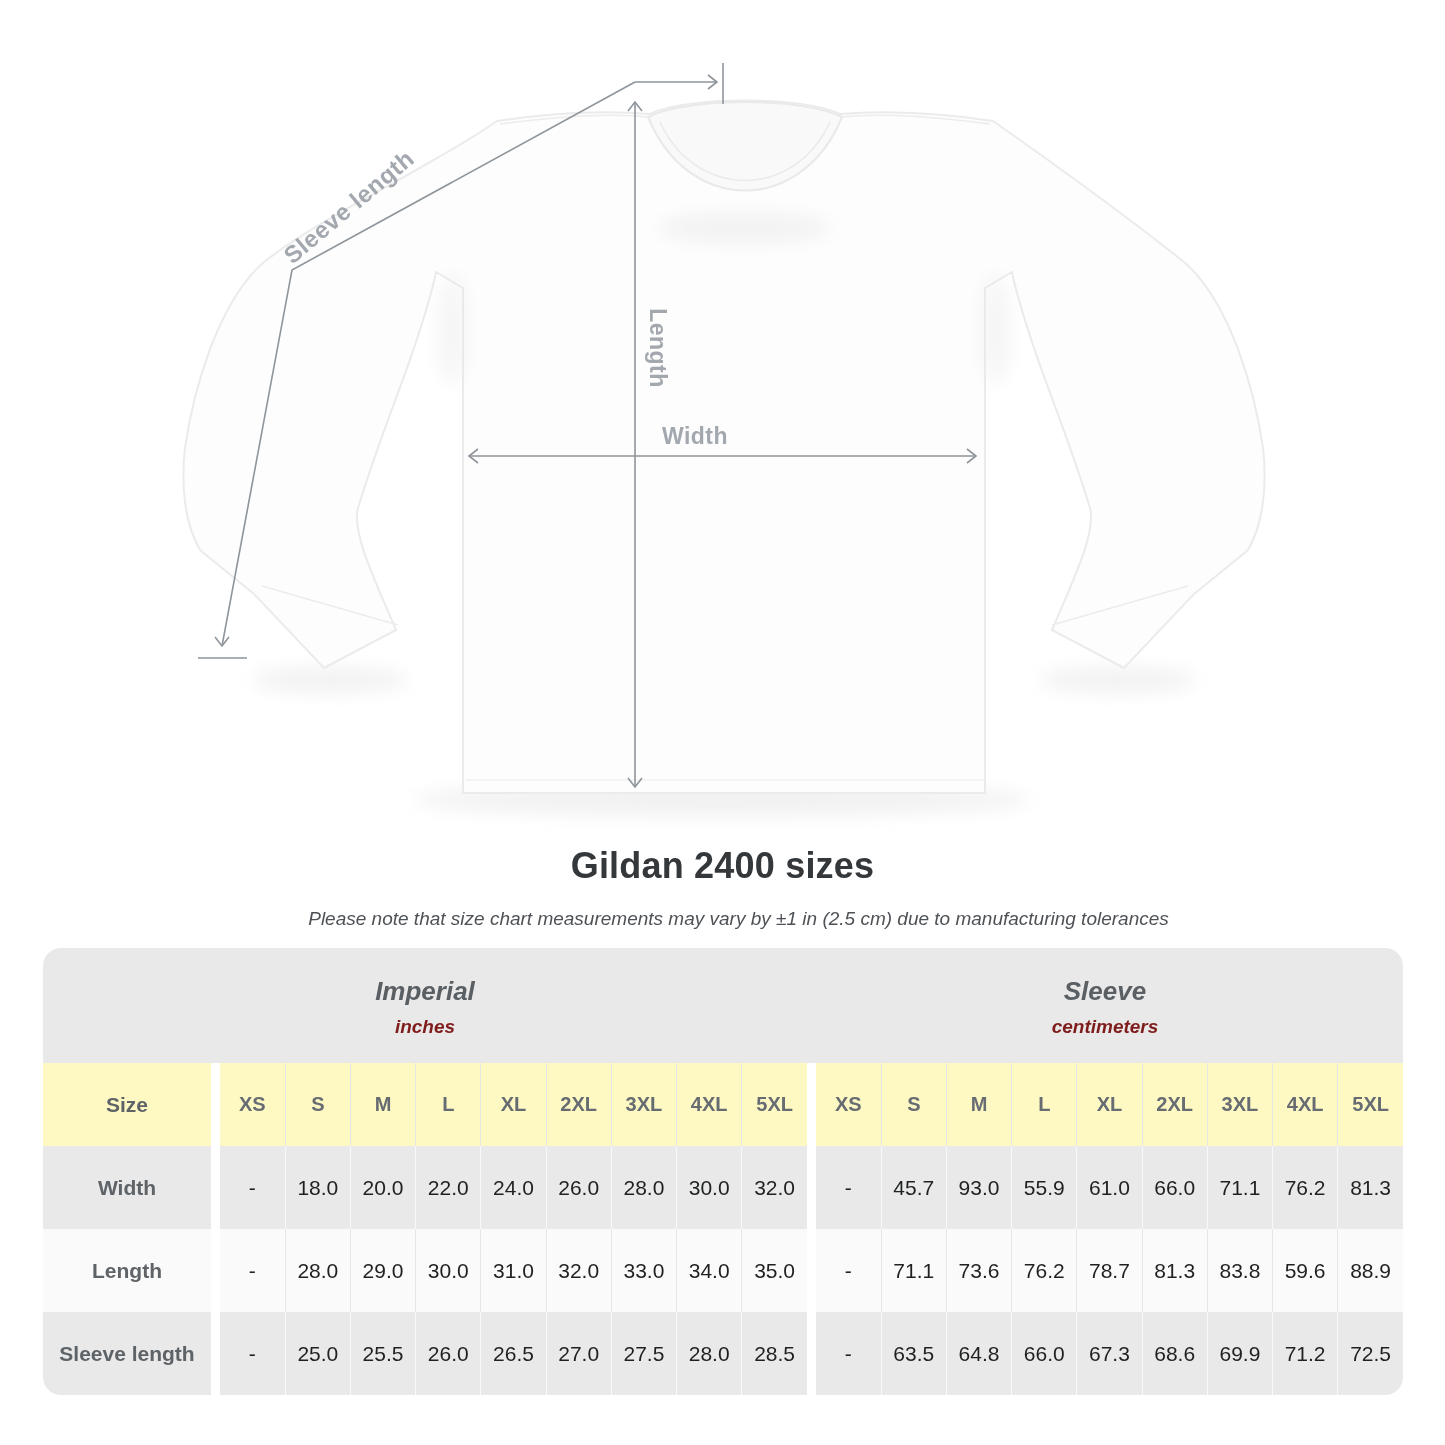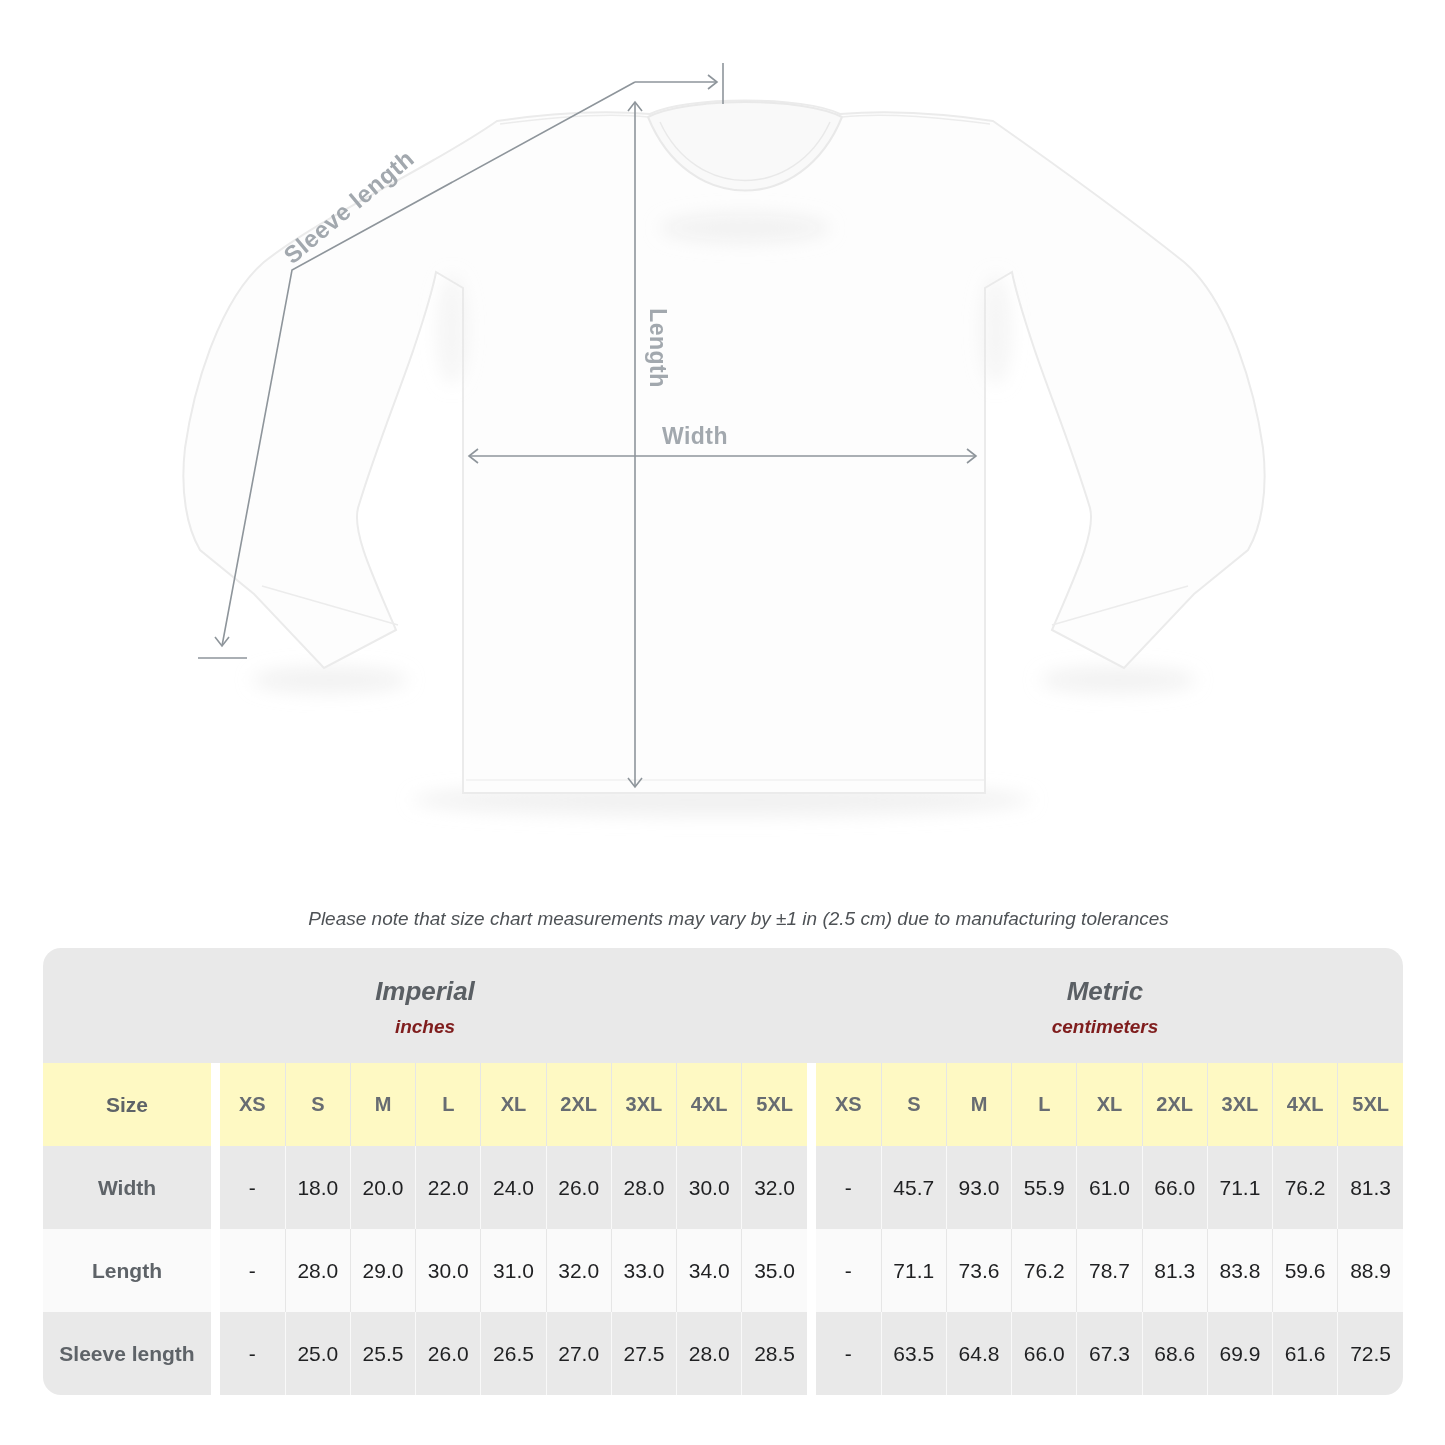--- a/index.html
+++ b/index.html
@@ -135,39 +135,40 @@
         <path d="M478 449 L469 456 L478 463"></path>
         <path d="M967 449 L976 456 L967 463"></path>
       </g>
     </svg>
 
     <div class="m-label sleeve">Sleeve length</div>
     <div class="m-label len">Length</div>
     <div class="m-label wid">Width</div>
   </div>
 
+  <h1 class="title">Gildan 2400 sizes</h1>
   <p class="note">Please note that size chart measurements may vary by ±1 in (2.5 cm) due to manufacturing tolerances</p>
 
   <div class="table-wrap">
     <table>
       <colgroup>
         <col class="c-label">
         <col class="c-gap">
         <col span="9">
         <col class="c-gap">
         <col span="9">
       </colgroup>
       <thead>
         <tr class="group-row">
           <th colspan="11">
             <div class="g-title">Imperial</div>
             <div class="g-unit">inches</div>
           </th>
           <th colspan="10">
-            <div class="g-title">Metric</div>
+            <div class="g-title">Sleeve</div>
             <div class="g-unit">centimeters</div>
           </th>
         </tr>
         <tr id="size-row">
           <th class="size-label">Size</th>
           <td class="gap"></td>
         <th class="size-h">XS</th>
             <th class="size-h">S</th>
             <th class="size-h">M</th>
             <th class="size-h">L</th>
@@ -248,20 +249,20 @@
             <td class="val">28.0</td>
             <td class="val">28.5</td>
             <td class="gap"></td>
             <td class="val">-</td>
             <td class="val">63.5</td>
             <td class="val">64.8</td>
             <td class="val">66.0</td>
             <td class="val">67.3</td>
             <td class="val">68.6</td>
             <td class="val">69.9</td>
-            <td class="val">61.6</td>
+            <td class="val">71.2</td>
             <td class="val">72.5</td>
           </tr>
         </tbody>
     </table>
   </div>
 
 </div>
 
 </body></html>

